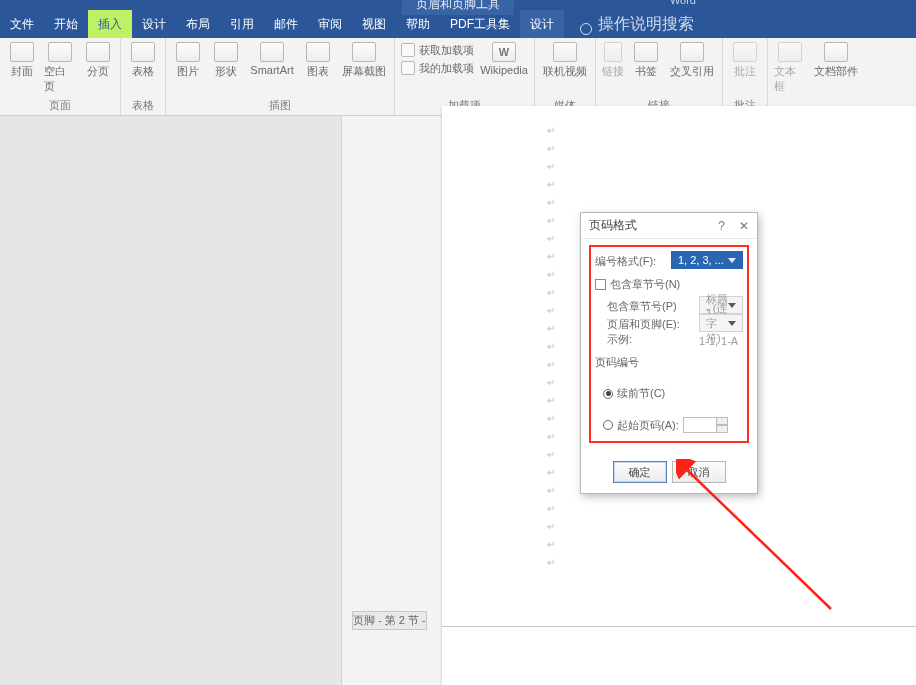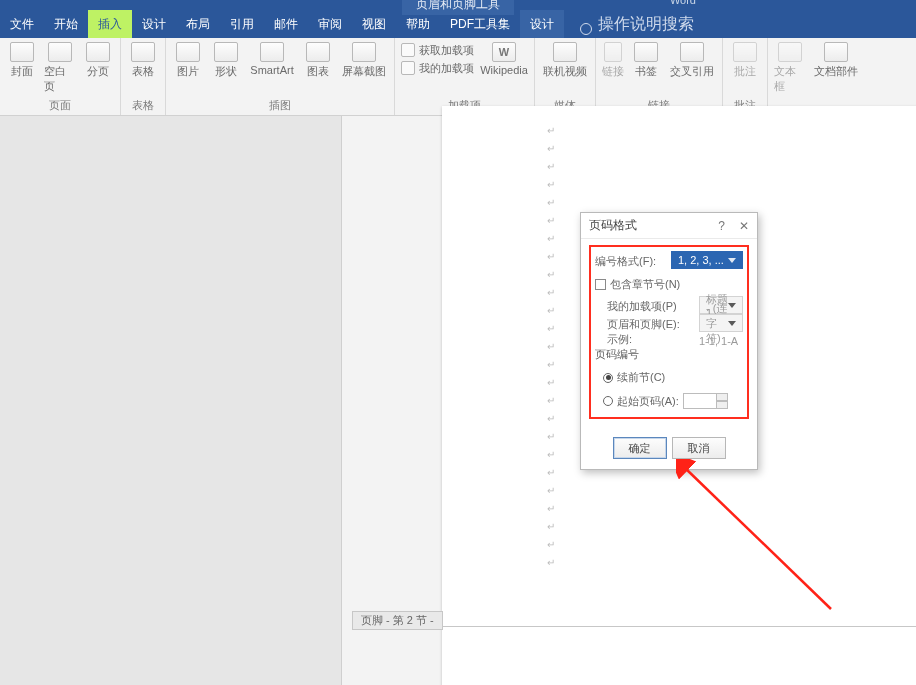--- a/index.html
+++ b/index.html
@@ -30,41 +30,41 @@
     .mini-icon { width: 14px; height: 14px; border: 1px solid #b8b8b8; background: #fafafa; border-radius: 2px; }
     .btn-big.disabled { opacity: .55; }
 
     
     .workarea { display: flex; height: calc(685px - 10px - 28px - 78px); }
     .nav-pane { width: 342px; background: #e6e6e6; border-right: 1px solid #cfcfcf; }
     .doc-wrap { flex: 1; position: relative; background: #f3f3f3; }
     .page { position: absolute; left: 100px; top: -10px; width: 760px; height: 640px; background: #fff; box-shadow: 0 1px 3px rgba(0,0,0,.2); }
     .para-mark { color: #bdbdbd; font-size: 10px; line-height: 14px; }
     .para-col { position: absolute; left: 105px; top: 18px; display: flex; flex-direction: column; gap: 4px; }
-    .footer-tag { position: absolute; left: 10px; top: 495px; background: #e9e9e9; border: 1px solid #c7c7c7; padding: 1px 8px; font-size: 11px; color: #666; }
+    .footer-tag { position: absolute; left: 10px; top: 495px; background: #e9e9e9; border: 1px solid #c7c7c7; padding: 1px 0; font-size: 11px; color: #666; }
     .footer-line { position: absolute; left: 100px; top: 510px; width: 760px; border-top: 1px solid #c7c7c7; }
 
     
     .dialog { position: absolute; left: 580px; top: 212px; width: 178px; background: #fff; border: 1px solid #b9b9b9; box-shadow: 2px 3px 8px rgba(0,0,0,.25); }
     .dlg-title { height: 26px; display: flex; align-items: center; justify-content: space-between; padding: 0 8px; font-size: 12px; color: #444; border-bottom: 1px solid #eaeaea; }
     .dlg-title-ctrls { display: flex; gap: 14px; color: #777; font-size: 12px; }
     .dlg-body { padding: 6px 8px 10px 8px; font-size: 11px; color: #666; }
     .red-box { border: 2px solid #ff2e1f; padding: 4px 4px 8px 4px; }
     .field-row { display: flex; align-items: flex-end; gap: 12px; margin-top: 0; }
     .field-label { width: 64px; }
     .select { flex: 1; height: 18px; border: 1px solid #a8b7cc; display: flex; align-items: center; padding: 0 6px; font-size: 11px; justify-content: space-between; }
     .select.hl { background: #2b66b2; color: #fff; border-color: #2b66b2; }
     .caret { width: 0; height: 0; border-left: 4px solid transparent; border-right: 4px solid transparent; border-top: 5px solid #5a5a5a; }
     .select.hl .caret { border-top-color: #e0e8f3; }
     .chk { display: flex; align-items: center; gap: 4px; margin: 8px 0 4px 0; }
     .chk-box { width: 11px; height: 11px; border: 1px solid #8a8a8a; }
     .indent { margin-left: 12px; }
     .select.disabled { background: #f4f4f4; color: #9a9a9a; border-color: #d3d3d3; }
-    .section-label { color: #5d5d5d; }
-    .radio { display: flex; align-items: center; gap: 4px; margin-top: 8px; margin-left: 8px; }
+    .section-label { margin-top: 8px; color: #5d5d5d; }
+    .radio { display: flex; align-items: center; gap: 4px; margin-top: 16px; margin-left: 8px; }
     .dot { width: 10px; height: 10px; border: 1px solid #666; border-radius: 50%; display: flex; align-items: center; justify-content: center; }
     .dot.inner::after { content: ""; width: 5px; height: 5px; background: #444; border-radius: 50%; }
     .spin { display: flex; align-items: center; }
     .spin-input { width: 34px; height: 16px; border: 1px solid #bcbcbc; }
     .spin-btns { display: flex; flex-direction: column; }
     .spin-btn { width: 12px; height: 8px; border: 1px solid #bcbcbc; background: #efefef; margin-left: -1px; }
     .dlg-actions { display: flex; justify-content: center; gap: 5px; padding: 8px 0 10px 0; }
     .dlg-btn { width: 54px; height: 22px; border: 1px solid #b7b7b7; background: linear-gradient(#fdfdfd,#ececec); font-size: 11px; color: #444; display: flex; align-items: center; justify-content: center; cursor: pointer; }
     .dlg-btn.default { border-color: #5b87bd; box-shadow: 0 0 0 1px #c6d6ea inset; }
 
@@ -281,21 +281,21 @@
           <span class="caret"></span>
         </div>
       </div>
 
       <div class="chk">
         <span class="chk-box"></span>
         <span>包含章节号(N)</span>
       </div>
 
       <div class="field-row indent">
-        <span class="field-label" style="width:80px;">我的加载项(P)</span>
+        <span class="field-label" style="width:80px;">包含章节号(P)</span>
         <div class="select disabled">
           <span>标题 1</span>
           <span class="caret"></span>
         </div>
       </div>
       <div class="field-row indent">
         <span class="field-label" style="width:80px;">页眉和页脚(E):</span>
         <div class="select disabled">
           <span>- (连字符)</span>
           <span class="caret"></span>

